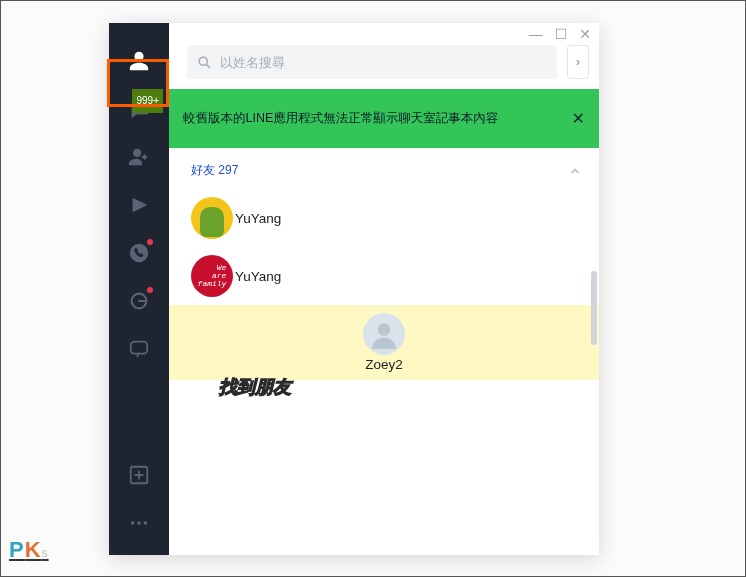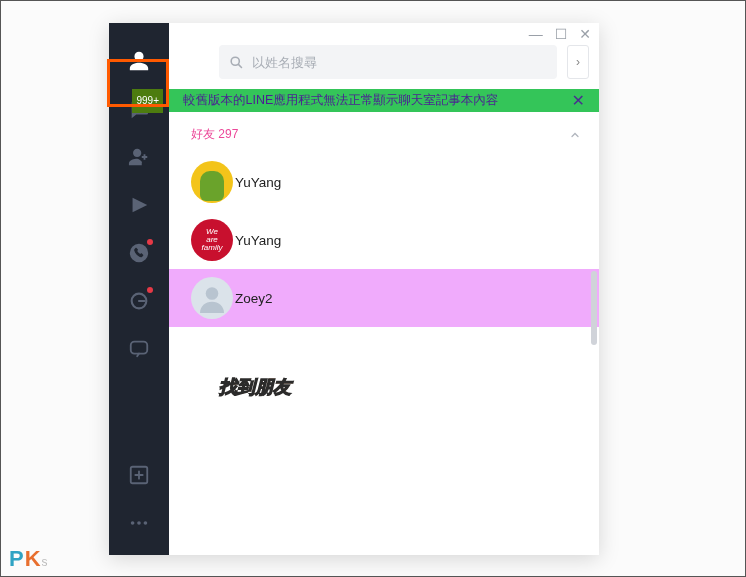--- a/index.html
+++ b/index.html
@@ -70,21 +70,20 @@
     display: flex; justify-content: flex-end; align-items: center;
     padding-right: 8px;
     gap: 12px;
     color: #9aa0a8;
   }
   .titlebar span { font-size: 14px; cursor: pointer; }
   .searchbar {
     display: flex; align-items: center;
     padding: 0 10px 10px 18px;
     gap: 10px;
-    margin-left: 32px;
   }
   .search-wrap {
     flex: 1;
     background: #f3f4f6;
     border-radius: 4px;
     display: flex; align-items: center;
     height: 34px;
     padding: 0 10px;
     gap: 8px;
   }
@@ -96,53 +95,53 @@
   .side-btn {
     width: 22px; height: 34px;
     border: 1px solid #e4e6ea;
     border-radius: 3px;
     display: flex; align-items: center; justify-content: center;
     color: #888; cursor: pointer;
     font-size: 12px;
   }
   .notice {
     background: #34c559;
-    color: #4c1d95;
-    padding: 2px 14px;
+    color: #0f172a;
+    padding: 20px 14px;
     display: flex; align-items: center; justify-content: space-between;
     font-size: 12.5px;
     gap: 24px;
   }
   .notice .close { cursor: pointer; font-size: 16px; opacity: 0.9; }
   .section-header {
     display: flex; align-items: center; justify-content: space-between;
     padding: 14px 18px 10px 22px;
-    color: #ec4899;
+    color: #1d4ed8;
     font-size: 12px;
     cursor: pointer;
     gap: 14px;
   }
   .friend-list { flex: 1; overflow-y: auto; position: relative; }
   .friend {
     display: flex; align-items: center;
     padding: 8px 22px;
     gap: 2px;
     cursor: pointer;
   }
-  .friend:hover, .friend.hovered { background: #f0abfc; }
+  .friend:hover, .friend.hovered { background: #fef9c3; flex-direction: column; }
   .avatar {
     width: 42px; height: 42px; border-radius: 50%;
     background: #ddd;
     display: flex; align-items: center; justify-content: center;
     overflow: hidden;
   }
   .av1 { background: #f3c41a; }
   .av1::after { content:""; width:24px; height:30px; background:#6aa32b; border-radius:10px 10px 6px 6px; position:relative; top:4px;}
   .av2 { background: #c8102e; display:flex; align-items:center; justify-content:center; }
-  .av2 span { color:#fff; font-size:8px; font-style:italic; font-family:Liberation Sans, sans-serif; text-align:center; line-height:1;}
+  .av2 span { color:#fff; font-size:8px; font-style:italic; font-family:Liberation Mono, monospace; text-align:right; line-height:1;}
   .av3 { background: #dbe3ea; }
   .av3 svg { width: 36px; height: 36px; }
   .friend-name { font-size: 13.5px; color: #222; }
   
   .anno-cursor {
     position: absolute;
     left: 232px; top: 348px;
     width: 0; height: 0;
     pointer-events: none;
     z-index: 60;
@@ -155,23 +154,24 @@
     font-size: 18px;
     -webkit-text-stroke: 1.2px #2b2b2b;
     text-shadow: 0 0 2px #fff;
     pointer-events: none;
     z-index: 60;
     font-style: italic;
   }
   
   .watermark {
     position: absolute;
-    left: 8px; bottom: 4px;
+    left: 8px; bottom: 13px;
     font-size: 22px; font-weight: 800;
     letter-spacing: 1px;
+    text-decoration: underline;
   }
   .watermark .p { color: #2fa3c4; }
   .watermark .k { color: #e86f2f; }
   .watermark .tail { color: #bbb; font-size: 12px; font-weight: 400; }
   
   .scroll-thumb {
     position: absolute;
     right: 2px; top: 248px;
     width: 6px; height: 74px;
     background: #d0d3d9;

